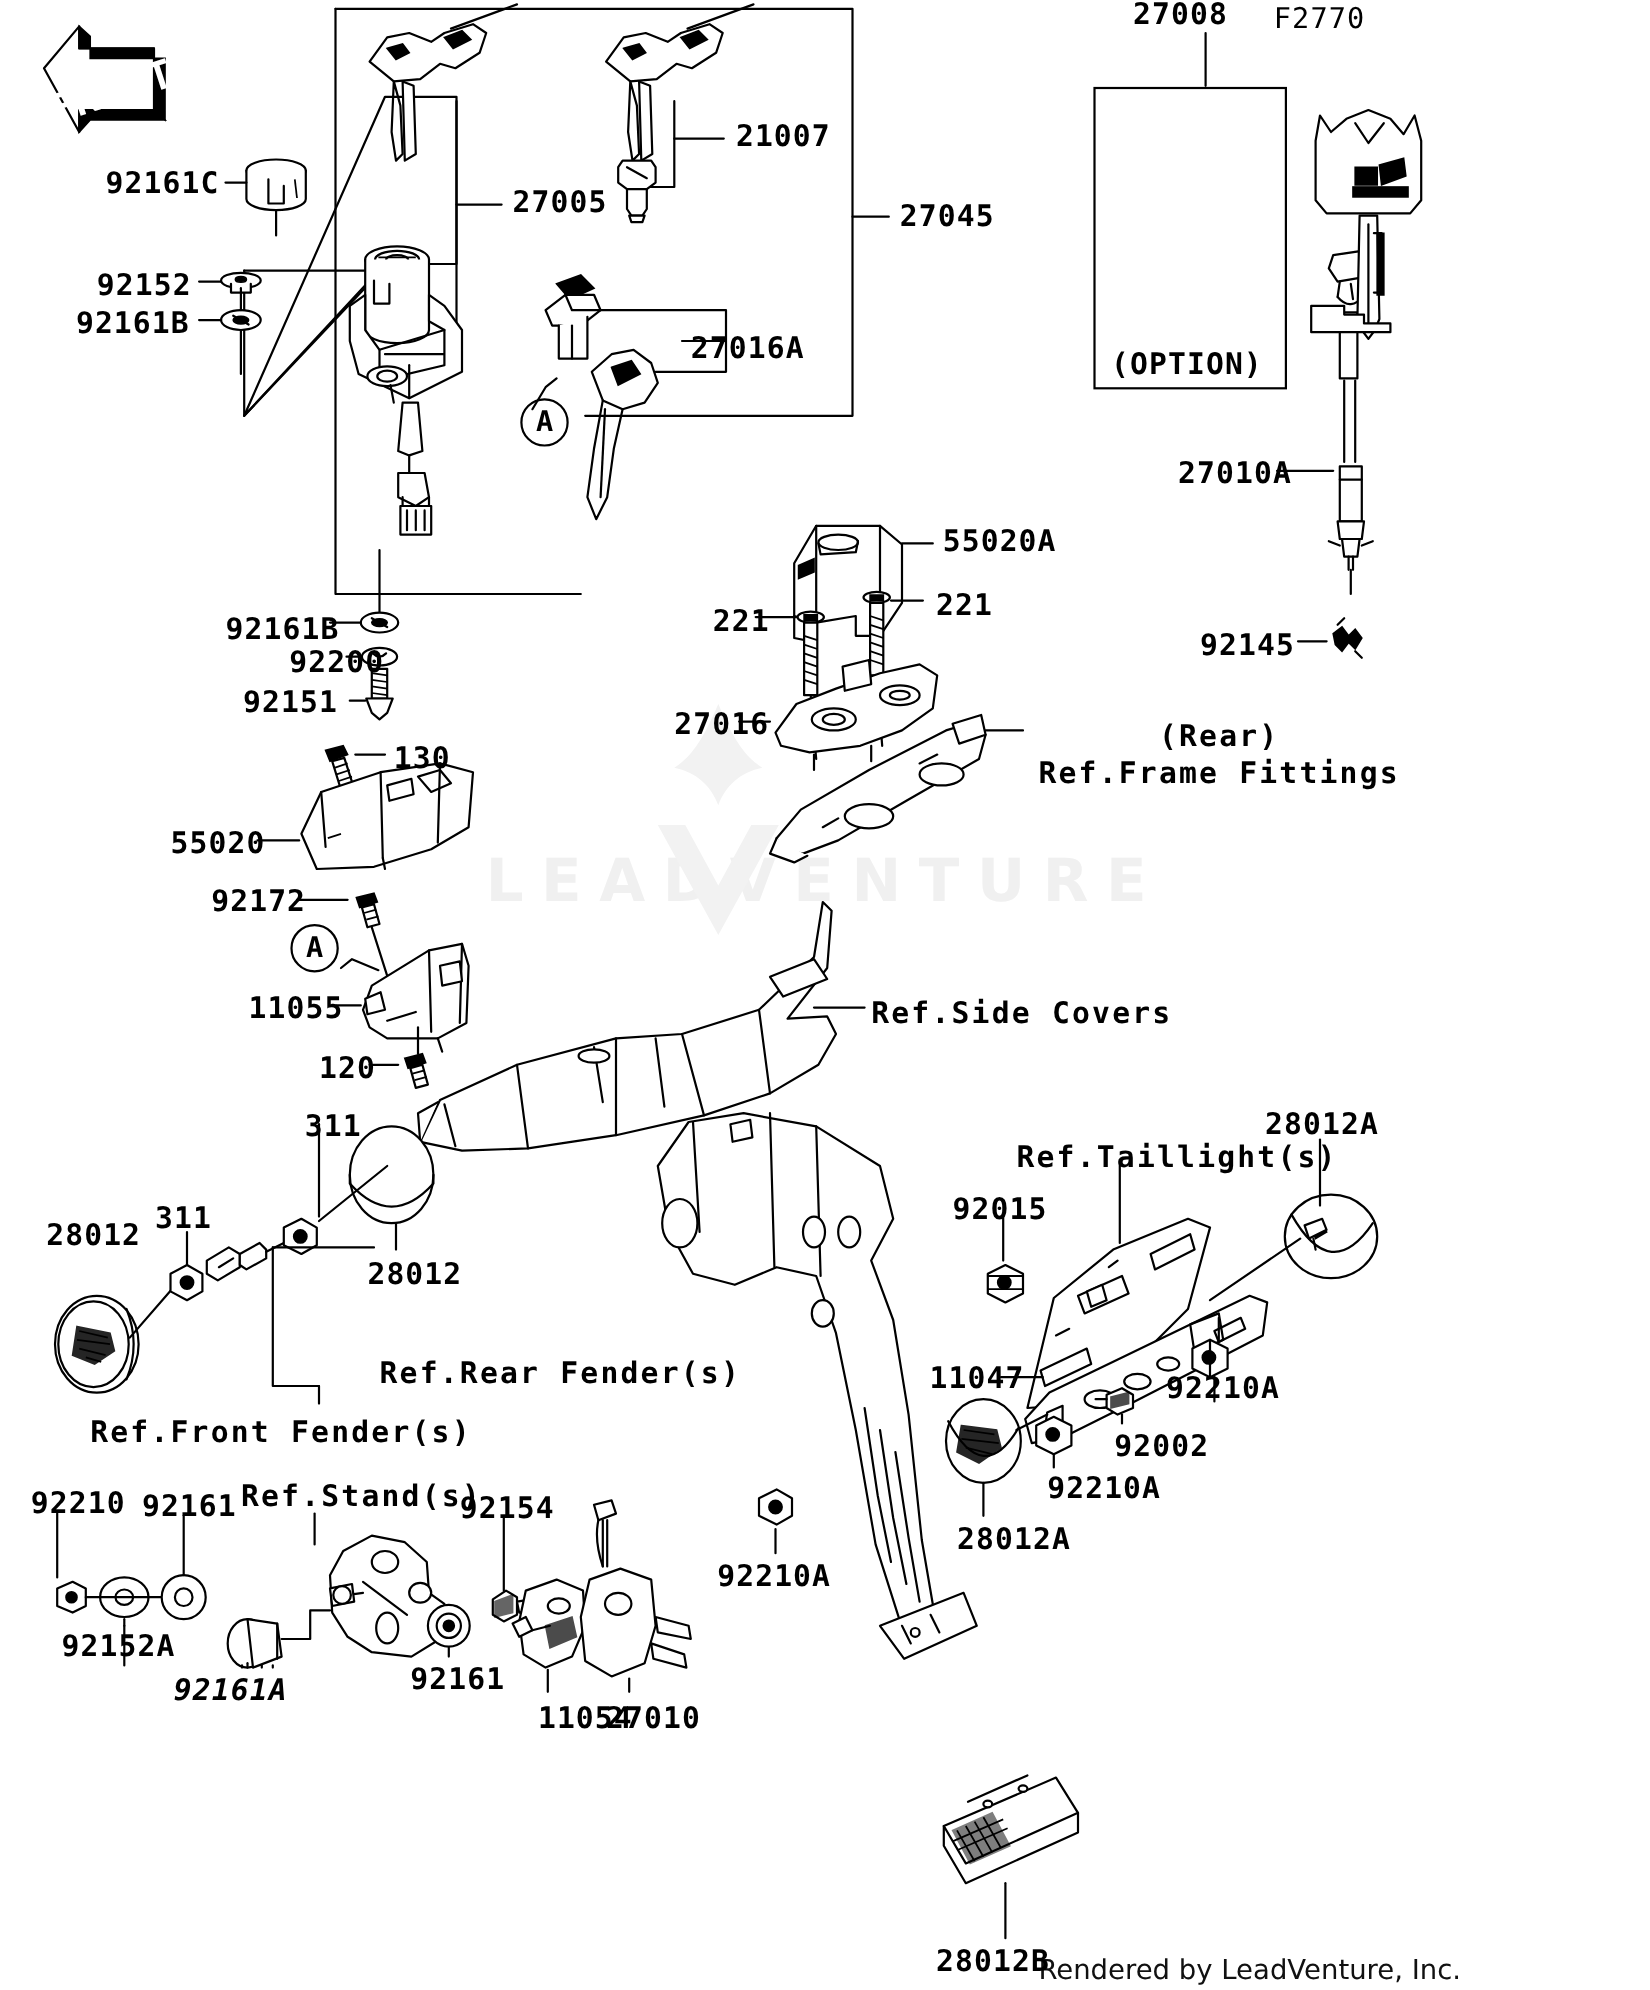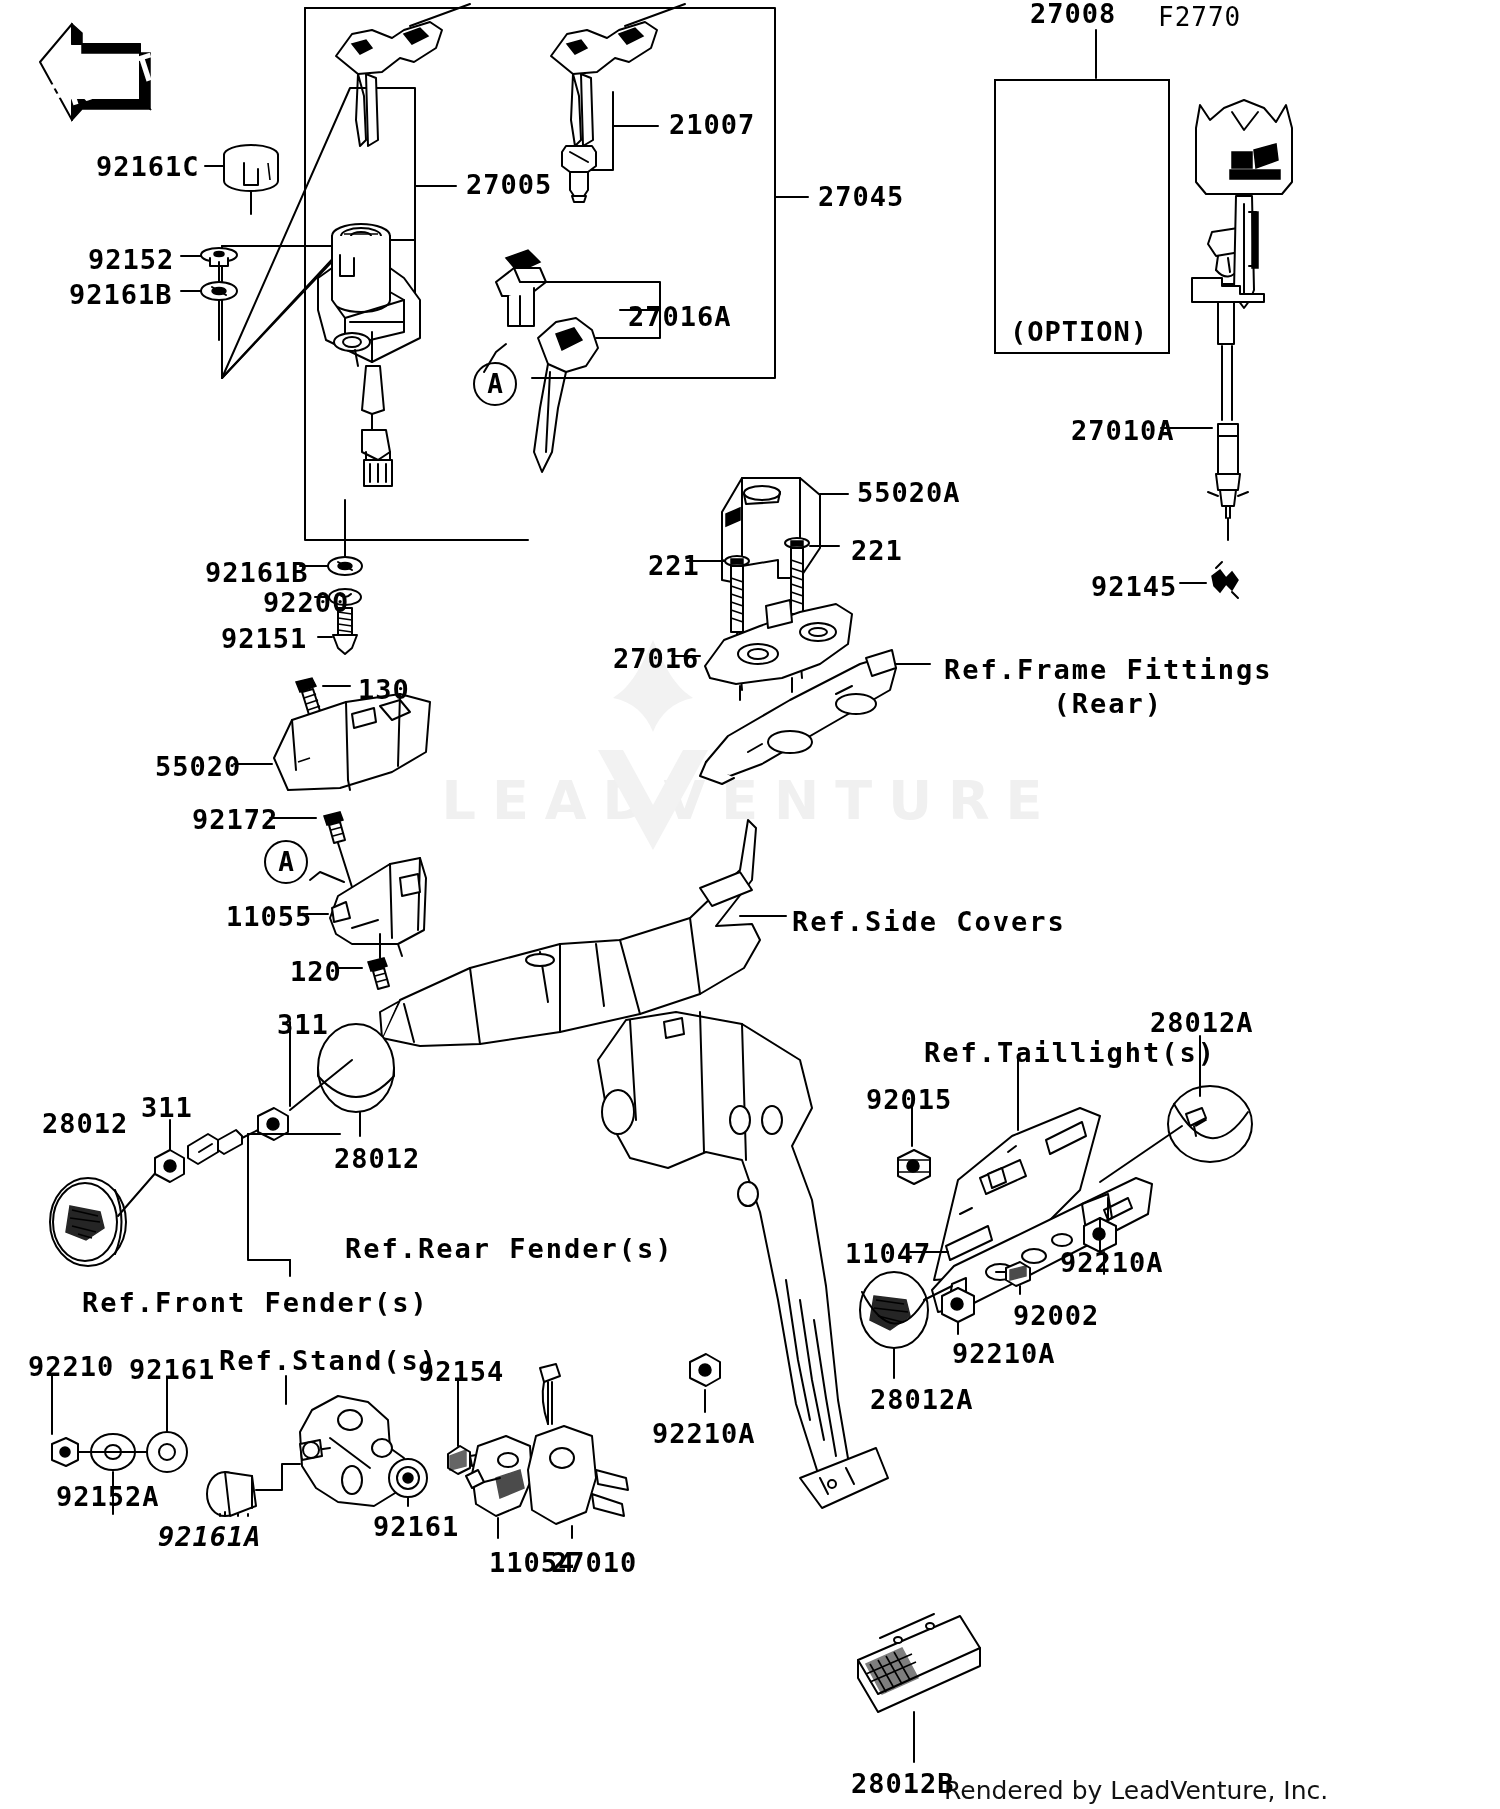--- a/index.html
+++ b/index.html
@@ -653,22 +653,22 @@
       <div class="lbl" style="left: 652px; top: 1420px;">92210A</div>
       <div class="lbl" style="left: 56px; top: 1483px; text-align: right;">92152A</div>
       <div class="lbl" style="left: 373px; top: 1513px;">92161</div>
       <div class="lbl" style="left: 158px; top: 1523px; font-style: italic;">92161A</div>
       <div class="lbl" style="left: 456px; top: 1549px; margin-left: 33px;">11054</div>
       <div class="lbl" style="left: 551px; top: 1549px;">27010</div>
       <div class="lbl" style="left: 851px; top: 1770px;">28012B</div>
     </div>
   <div id="reflabels">
       <div class="ref" style="left: 944px; top: 653px;">
+        <div style="text-align: center;">(Rear)</div>
         <div>Ref.Frame Fittings</div>
-        <div style="text-align: center;">(Rear)</div>
       </div>
       <div class="ref" style="left: 792px; top: 905px;">
         <div>Ref.Side Covers</div>
       </div>
       <div class="ref" style="left: 924px; top: 1036px;">
         <div>Ref.Taillight(s)</div>
       </div>
       <div class="ref" style="left: 345px; top: 1232px;">
         <div>Ref.Rear Fender(s)</div>
       </div>

